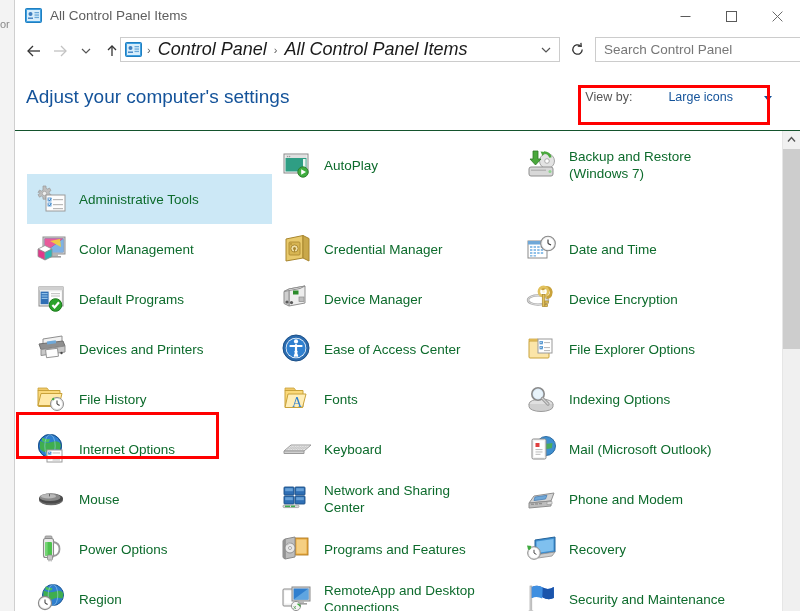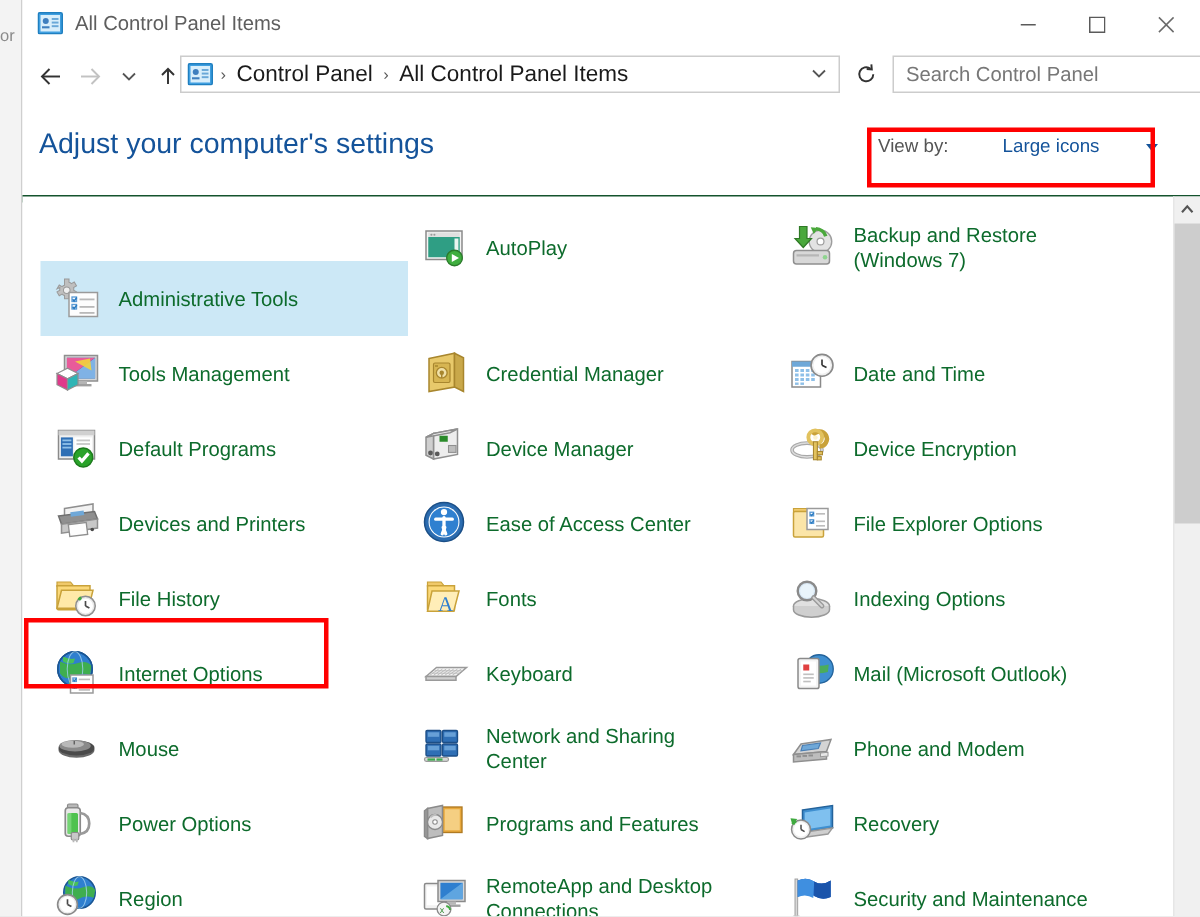--- a/index.html
+++ b/index.html
@@ -5,21 +5,21 @@
   html, body {
     margin: 0; padding: 0;
     width: 800px; height: 611px;
     overflow: hidden;
     background: #ffffff;
     font-family: "Liberation Sans", sans-serif;
   }
   #root {
     position: relative;
     width: 800px; height: 611px;
-    background: #a3a3a3;
+    background: #be185d;
     overflow: hidden;
   }
   
   .bg-sliver {
     position: absolute; left: 0; top: 0; width: 14px; height: 611px;
     background: #f3f3f3; border-right: 1px solid #c8c8c8;
   }
   .bg-sliver-txt {
     position: absolute; left: 0px; top: 18px; width: 13px;
     font-size: 11px; color: #8a8a8a; overflow: hidden; white-space: nowrap;
@@ -54,21 +54,21 @@
   }
   .navbtn { width: 26px; height: 30px; display: flex; align-items: center; justify-content: center; }
   .navbtn.first { margin-left: 6px; }
   .addressbar {
     position: absolute; left: 105px; top: 4px; width: 440px; height: 25px;
     border: 1px solid #cccccc; background: #ffffff; box-sizing: border-box;
     display: flex; align-items: center;
   }
   .ab-icon { margin-left: 4px; width: 17px; height: 15px; }
   .crumb {
-    font-size: 15px; color: #1a1a1a; padding: 0 2px; white-space: nowrap;
+    font-size: 18px; color: #1a1a1a; padding: 0 2px; white-space: nowrap; font-style: italic;
   }
   .sep { color: #5a5a5a; font-size: 11px; padding: 0 5px; }
   .ab-chev { margin-left: auto; padding-right: 7px; }
   .refresh {
     position: absolute; left: 550px; top: 4px; width: 25px; height: 25px;
     display: flex; align-items: center; justify-content: center;
   }
   .searchbox {
     position: absolute; left: 580px; top: 4px; width: 230px; height: 25px;
     border: 1px solid #cccccc; background: #ffffff; box-sizing: border-box;
@@ -322,21 +322,21 @@
       <polygon points="8.6,19.3 27.4,5.5 27.4,19.3" fill="#7fb2e5"></polygon>
       <polygon points="8.6,5.5 27.4,5.5 8.6,19.3" fill="#e85b9a"></polygon>
       <polygon points="14,8 24,6 25,14" fill="#f2d33c" opacity="0.9"></polygon>
       <rect x="14" y="21" width="8" height="2" fill="#b5b5b5"></rect>
       <rect x="11" y="23" width="14" height="1.6" fill="#9f9f9f"></rect>
       <polygon points="2,16 9,12.5 16,16 9,19.5" fill="#ffffff" stroke="#8f8f8f" stroke-width="0.8"></polygon>
       <polygon points="2,16 9,19.5 9,27 2,23.5" fill="#e0398a" stroke="#8f8f8f" stroke-width="0.8"></polygon>
       <polygon points="16,16 9,19.5 9,27 16,23.5" fill="#2fb5b5" stroke="#8f8f8f" stroke-width="0.8"></polygon>
     </svg>
             </div>
-            <div class="cplabel">Tools Management</div>
+            <div class="cplabel">Color Management</div>
           </div>
           <div class="cpitem">
             <div class="cpicon">
               <svg viewBox="0 0 32 32" width="32" height="32">
       <polygon points="5,6 22,2.5 22,25 5,28" fill="#e8c96b" stroke="#a8862e" stroke-width="1"></polygon>
       <polygon points="22,2.5 28,5.5 28,28 22,25" fill="#c9a84a" stroke="#a8862e" stroke-width="1"></polygon>
       <rect x="8" y="9" width="11" height="13" rx="1" fill="#d7b552" stroke="#a8862e" stroke-width="0.8"></rect>
       <circle cx="13.5" cy="15.5" r="3.6" fill="#f0e0a8" stroke="#a8862e" stroke-width="0.9"></circle>
       <circle cx="13.5" cy="15.5" r="1.5" fill="#a8862e"></circle>
       <rect x="13" y="15" width="1" height="4" fill="#a8862e"></rect>

